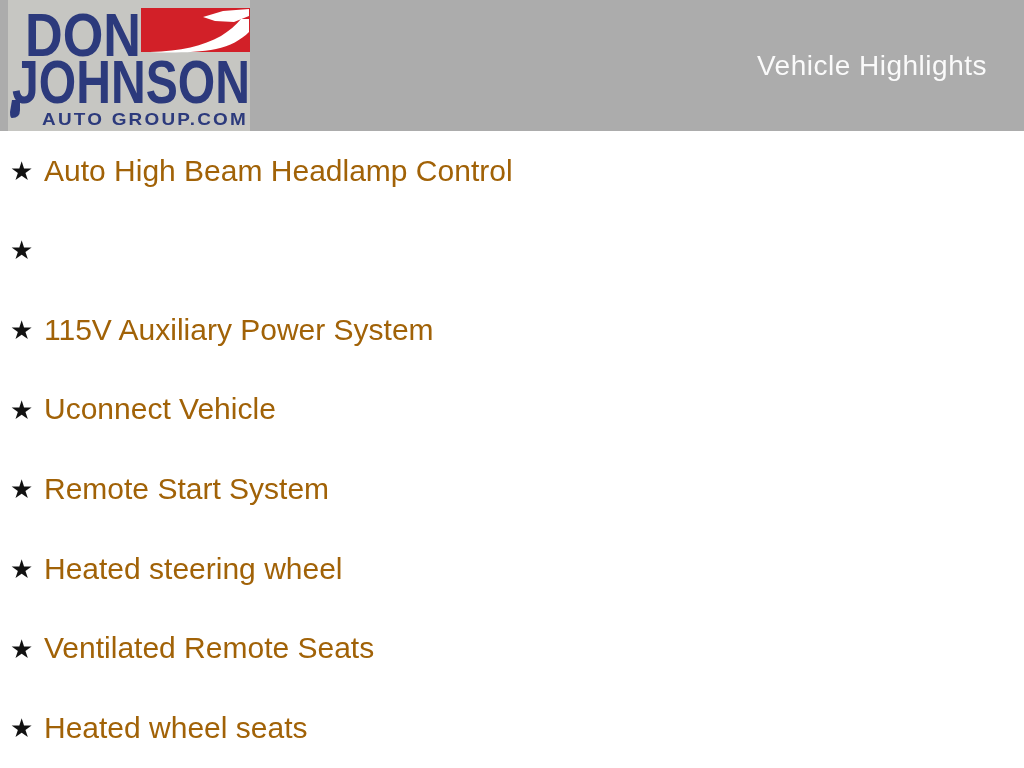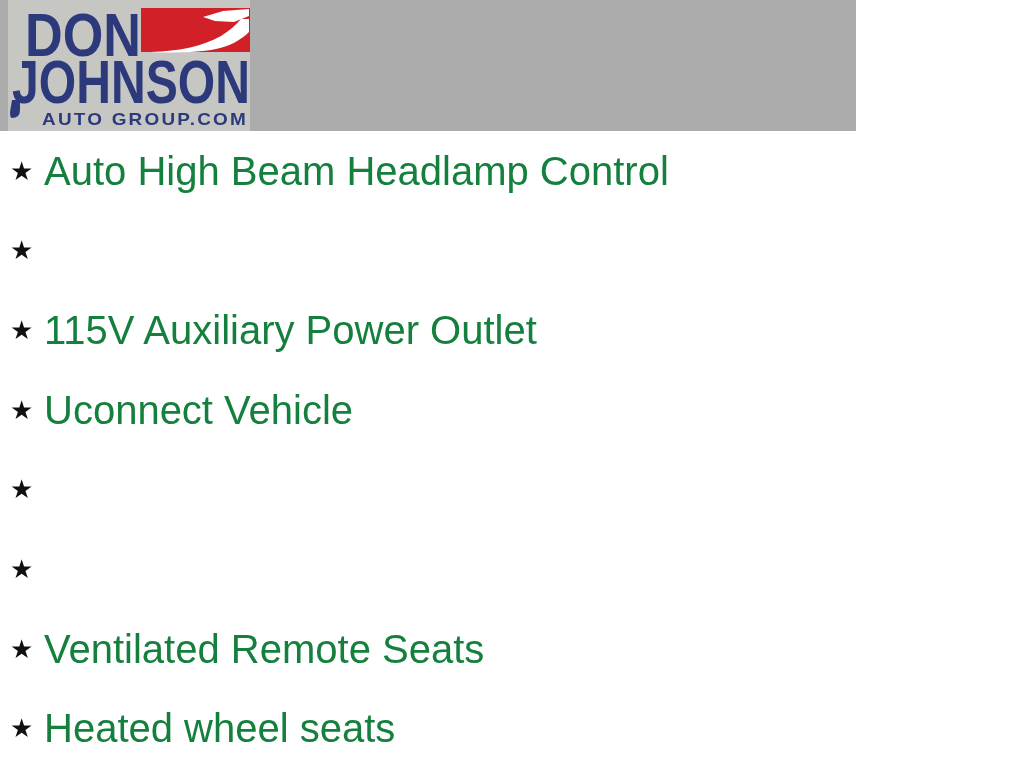--- a/index.html
+++ b/index.html
@@ -11,21 +11,21 @@
   .page {
     position: relative;
     width: 1024px;
     height: 768px;
     background: #ffffff;
     overflow: hidden;
   }
   
   .header {
     position: relative;
-    width: 856px;
+    width: 1024px;
     height: 131px;
     background: #acacac;
   }
   .logo {
     position: absolute;
     left: 8px;
     top: 0;
     width: 242px;
     height: 131px;
     background: #c6c6c2;
@@ -65,22 +65,22 @@
   }
   .star {
     display: inline-block;
     width: 34px;
     font-size: 26px;
     line-height: 1;
     color: #111111;
     flex: 0 0 34px;
   }
   .label {
-    font-size: 40px;
-    color: #15803d;
+    font-size: 30px;
+    color: #a16207;
     line-height: 1.15;
     white-space: nowrap;
   }
 </style>
 </head>
 <body>
 
 <div class="page">
 
   <header class="header">
@@ -97,44 +97,47 @@
         </g>
 
         <text x="4" y="103" font-family="Liberation Sans, sans-serif" font-weight="bold" font-size="62" fill="#2c3a7c" textLength="238" lengthAdjust="spacingAndGlyphs">JOHNSON</text>
 
         <path d="M4,100 L12,100 L12,110 Q12,118 4,118 Q2,118 2,112 Z" fill="#2c3a7c"></path>
 
         <text x="34" y="125" font-family="Liberation Sans, sans-serif" font-weight="bold" font-size="17" letter-spacing="2" fill="#2c3a7c" textLength="206" lengthAdjust="spacingAndGlyphs">AUTO GROUP.COM</text>
       </svg>
     </div>
 
+    <h1 class="page-title">Vehicle Highlights</h1>
 
   </header>
 
   <ul class="highlights">
     <li>
       <span class="star">★</span>
       <span class="label">Auto High Beam Headlamp Control</span>
     </li>
     <li>
       <span class="star">★</span>
     </li>
     <li>
       <span class="star">★</span>
-      <span class="label">115V Auxiliary Power Outlet</span>
+      <span class="label">115V Auxiliary Power System</span>
     </li>
     <li>
       <span class="star">★</span>
       <span class="label">Uconnect Vehicle</span>
     </li>
     <li>
       <span class="star">★</span>
+      <span class="label">Remote Start System</span>
     </li>
     <li>
       <span class="star">★</span>
+      <span class="label">Heated steering wheel</span>
     </li>
     <li>
       <span class="star">★</span>
       <span class="label">Ventilated Remote Seats</span>
     </li>
     <li>
       <span class="star">★</span>
       <span class="label">Heated wheel seats</span>
     </li>
   </ul>

